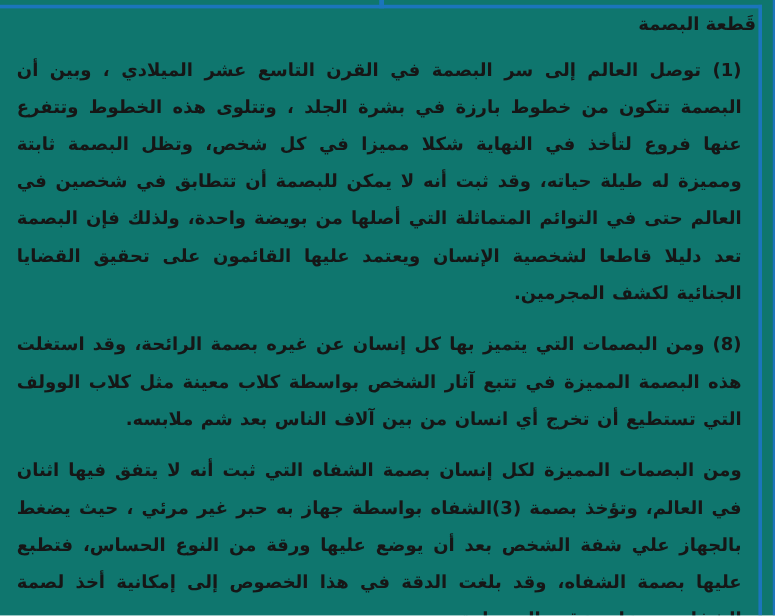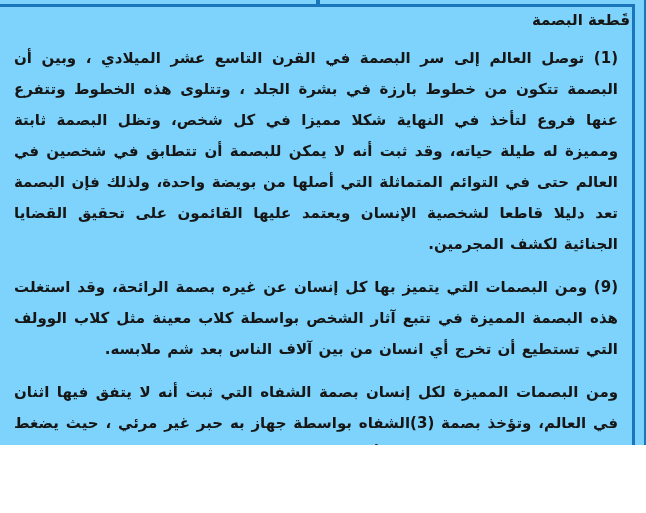--- a/index.html
+++ b/index.html
@@ -4,22 +4,22 @@
 <style>
   html, body {
     margin: 0;
     padding: 0;
     background: #ffffff;
     font-family: "DejaVu Sans", sans-serif;
   }
   .page {
     position: relative;
     width: 646px;
-    height: 445px;
-    background: #7dd3fc;
+    height: 513px;
+    background: #0f766e;
     overflow: hidden;
   }
   
   .top-line {
     position: absolute;
     top: 4px;
     left: 0;
     width: 635px;
     height: 3px;
     background: #1b75bc;
@@ -81,20 +81,20 @@
   <div class="cell-tick"></div>
   <div class="top-line"></div>
   <div class="right-line-inner"></div>
   <div class="right-line-outer"></div>
 
   <div class="content">
     <h1 class="doc-title">قَطعة البصمة</h1>
 
     <p class="para">(1) توصل العالم إلى سر البصمة في القرن التاسع عشر الميلادي ، وبين أن البصمة تتكون من خطوط بارزة في بشرة الجلد ، وتتلوى هذه الخطوط وتتفرع عنها فروع لتأخذ في النهاية شكلا مميزا في كل شخص، وتظل البصمة ثابتة ومميزة له طيلة حياته، وقد ثبت أنه لا يمكن للبصمة أن تتطابق في شخصين في العالم حتى في التوائم المتماثلة التي أصلها من بويضة واحدة، ولذلك فإن البصمة تعد دليلا قاطعا لشخصية الإنسان ويعتمد عليها القائمون على تحقيق القضايا الجنائية لكشف المجرمين.</p>
 
-    <p class="para">(9) ومن البصمات التي يتميز بها كل إنسان عن غيره بصمة الرائحة، وقد استغلت هذه البصمة المميزة في تتبع آثار الشخص بواسطة كلاب معينة مثل كلاب الوولف التي تستطيع أن تخرج أي انسان من بين آلاف الناس بعد شم ملابسه.</p>
+    <p class="para">(8) ومن البصمات التي يتميز بها كل إنسان عن غيره بصمة الرائحة، وقد استغلت هذه البصمة المميزة في تتبع آثار الشخص بواسطة كلاب معينة مثل كلاب الوولف التي تستطيع أن تخرج أي انسان من بين آلاف الناس بعد شم ملابسه.</p>
 
     <p class="para">ومن البصمات المميزة لكل إنسان بصمة الشفاه التي ثبت أنه لا يتفق فيها اثنان في العالم، وتؤخذ بصمة (3)الشفاه بواسطة جهاز به حبر غير مرئي ، حيث يضغط بالجهاز علي شفة الشخص بعد أن يوضع عليها ورقة من النوع الحساس، فتطبع عليها بصمة الشفاه، وقد بلغت الدقة في هذا الخصوص إلى إمكانية أخذ لصمة الشفاه من على عقب السيجارة.</p>
 
     <p class="para">(4) ومن البصمات التي تم اكتشافها حديثا بصمة العين، حيث يتم أخذها عن طريق النظر في عدسة جهاز خاص، فيقوم بدوره بالتقاط صورة لشبكة العين، وعند الاشتباه في أى شخص تقارن صورة عينه بالصورة المخزنة في ذاكرة الجهاز، ولا يزيد وقت هذه العملية على ثانية ونصف.</p>
   </div>
 
 </div>
 
 </body></html>

